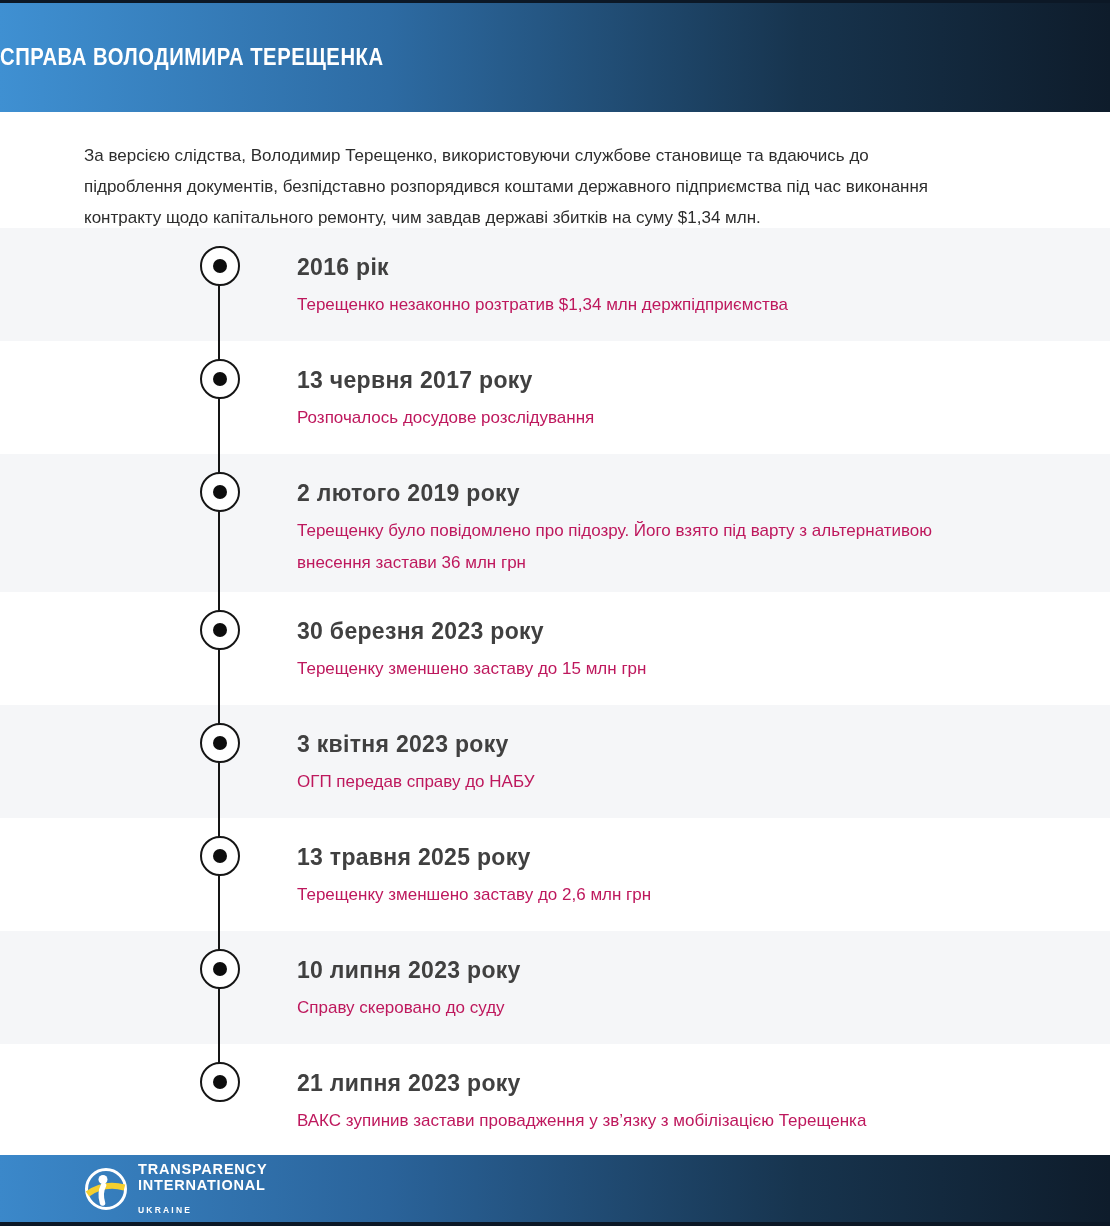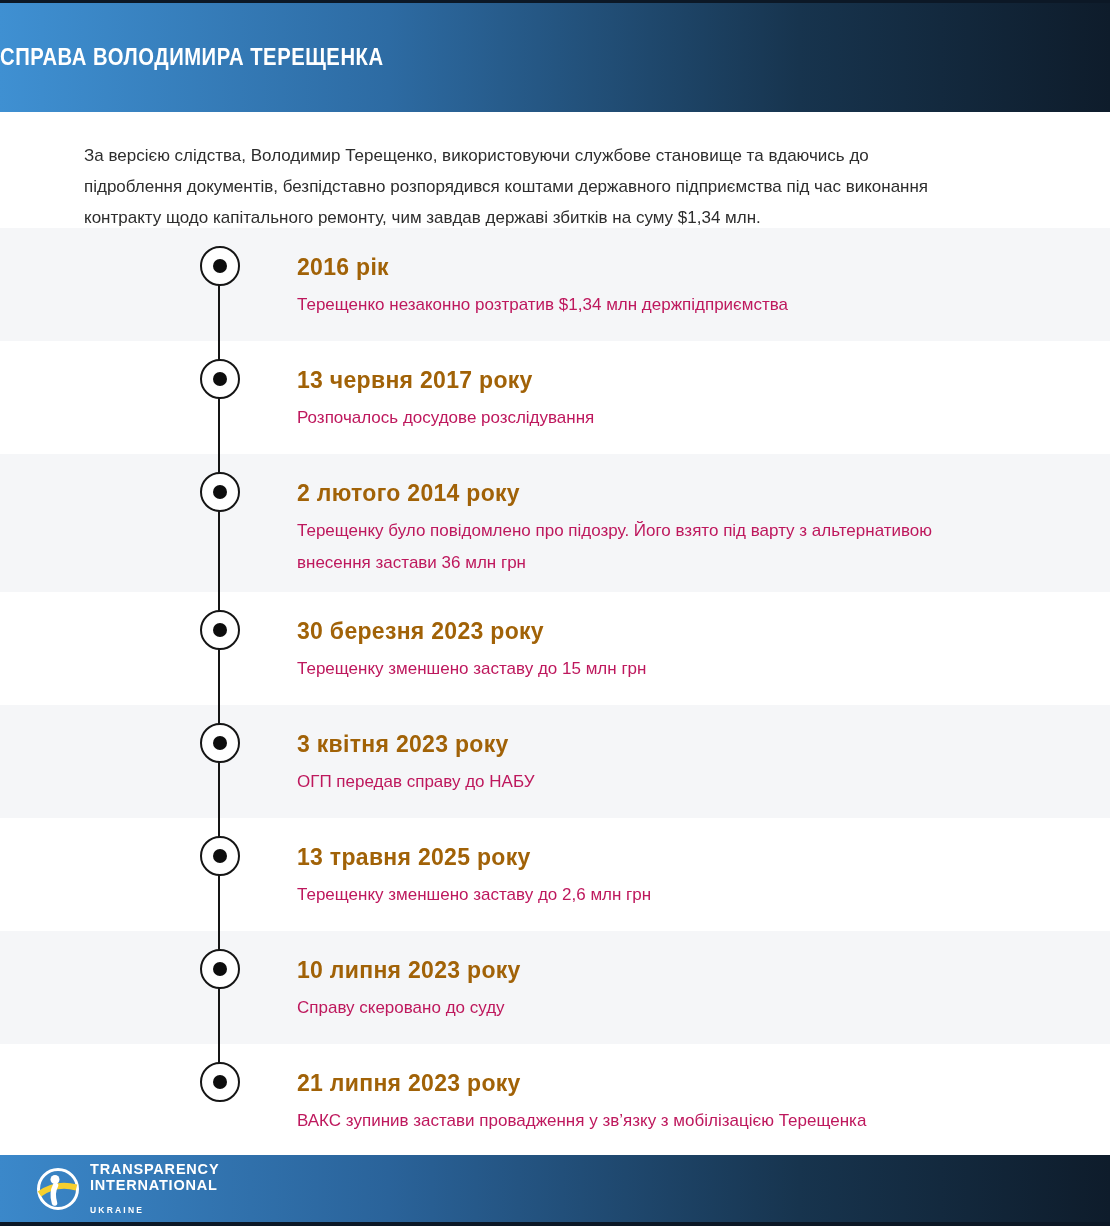--- a/index.html
+++ b/index.html
@@ -84,37 +84,37 @@
     margin: -7px 0 0 -7px;
     background: #0d0d0d;
     border-radius: 50%;
   }
 
   .row h3 {
     font-size: 23px;
     font-weight: 700;
     line-height: 28px;
     letter-spacing: 0.3px;
-    color: #a16207;
+    color: #404040;
     margin-bottom: 8px;
   }
   .row p {
     font-size: 17px;
     line-height: 32px;
     color: #be185d;
     max-width: 700px;
   }
 
   
   .footer {
     height: 67px;
     background: linear-gradient(90deg, #3b88ca 0%, #2a639a 35%, #17344e 72%, #0e1c2b 100%);
     display: flex;
     align-items: center;
-    padding-left: 36px;
+    padding-left: 84px;
   }
   .logo { display: flex; align-items: center; gap: 10px; }
   .logo-globe { width: 44px; height: 44px; flex: 0 0 auto; }
   .logo-text { color: #ffffff; }
   .logo-text .l1, .logo-text .l2 {
     font-size: 14.5px;
     font-weight: 700;
     letter-spacing: 0.8px;
     line-height: 16px;
     white-space: nowrap;
@@ -153,21 +153,21 @@
       </div>
       <div class="row">
         <span class="tl-line"></span>
         <span class="tl-dot"></span>
         <h3>13 червня 2017 року</h3>
         <p>Розпочалось досудове розслідування</p>
       </div>
       <div class="row alt tall">
         <span class="tl-line"></span>
         <span class="tl-dot"></span>
-        <h3>2 лютого 2014 року</h3>
+        <h3>2 лютого 2019 року</h3>
         <p>Терещенку було повідомлено про підозру. Його взято під варту з альтернативою внесення застави 36 млн грн</p>
       </div>
       <div class="row">
         <span class="tl-line"></span>
         <span class="tl-dot"></span>
         <h3>30 березня 2023 року</h3>
         <p>Терещенку зменшено заставу до 15 млн грн</p>
       </div>
       <div class="row alt">
         <span class="tl-line"></span>

